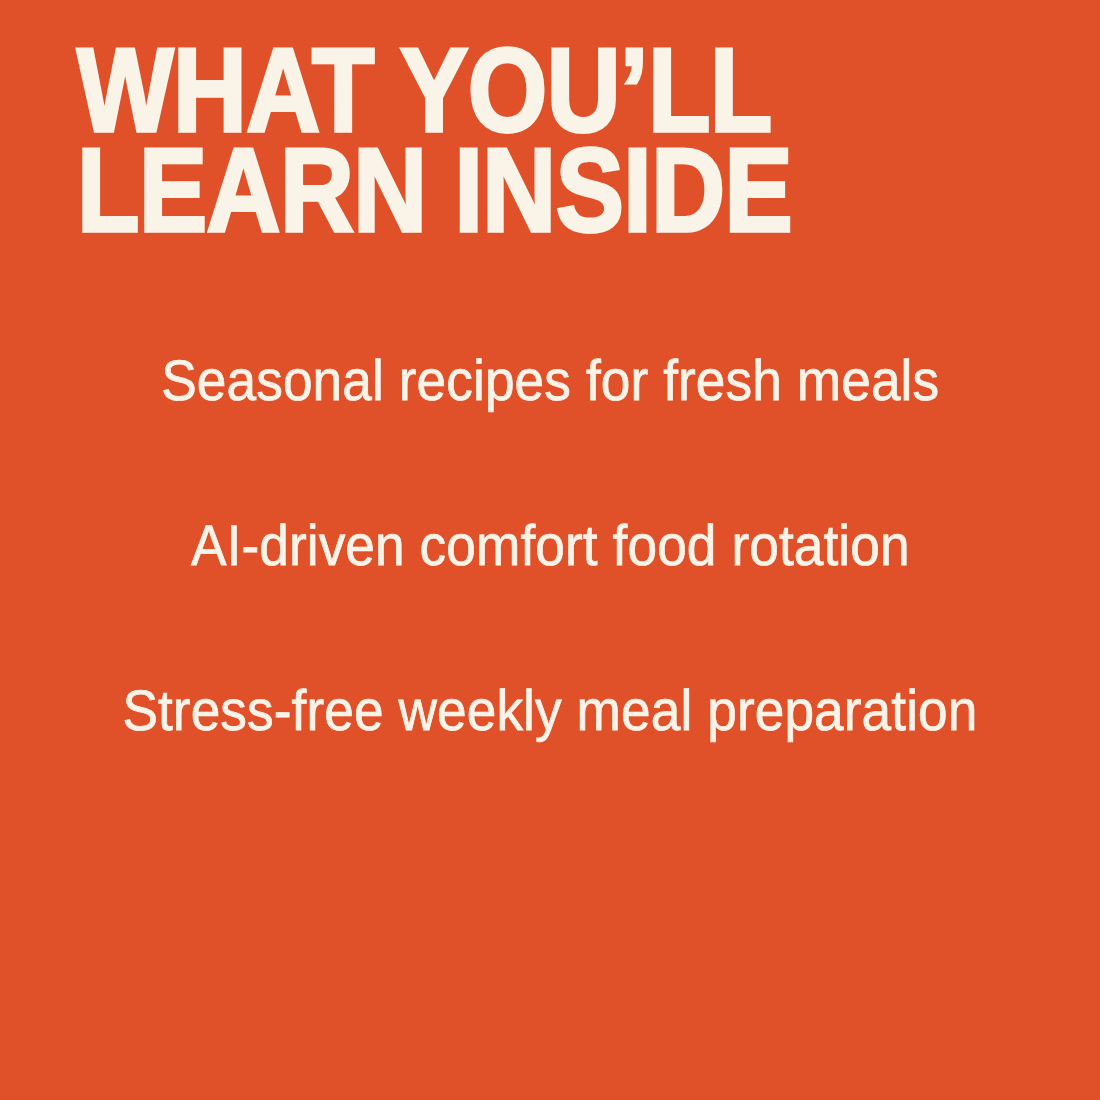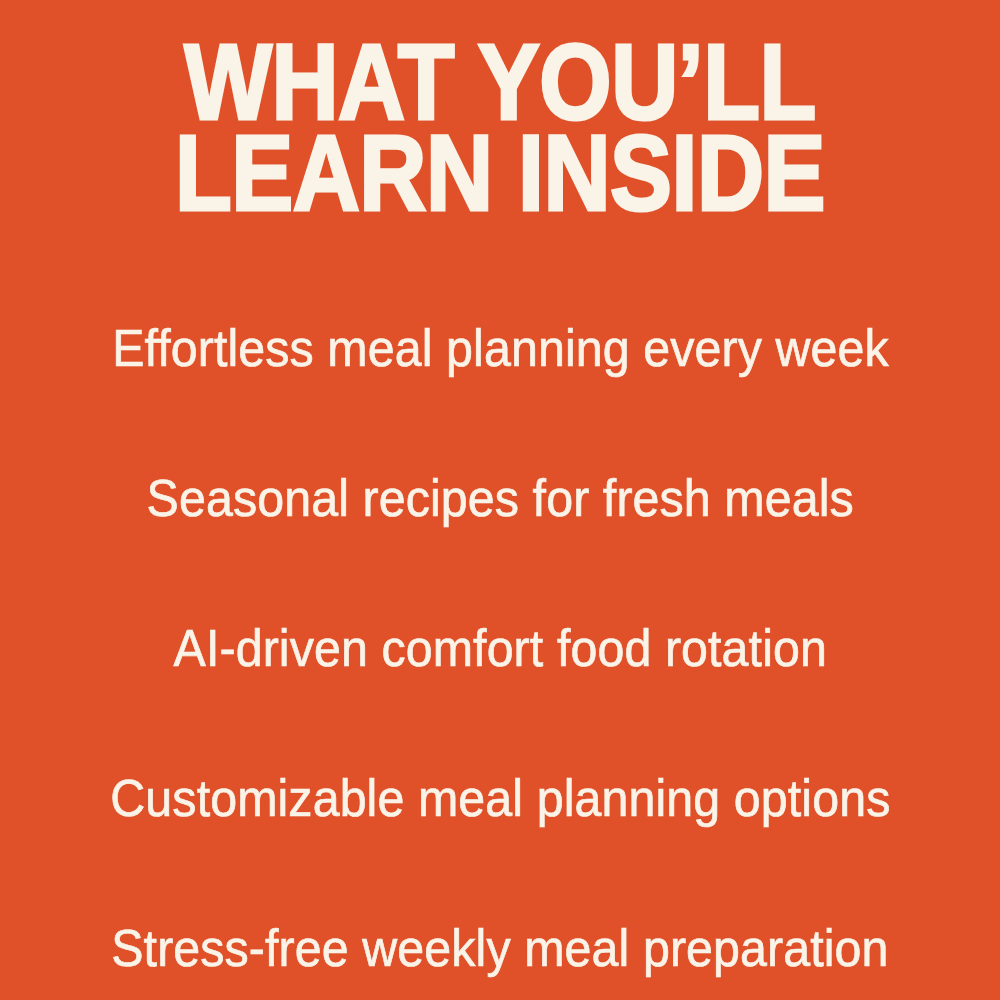--- a/index.html
+++ b/index.html
@@ -24,21 +24,21 @@
     box-sizing: border-box;
     -webkit-font-smoothing: antialiased;
   }
 
   
   .heading {
     position: absolute;
     left: 0;
     top: 36px;
     width: 1000px;
-    text-align: center;
+    text-align: left;
     color: #FAF3E8;
   }
 
   .heading-line {
     display: block;
     font-family: "Liberation Sans Narrow", "Liberation Sans", sans-serif;
     font-weight: 700;
     font-size: 108px;
     line-height: 91px;
     letter-spacing: -0.5px;
@@ -95,29 +95,23 @@
 
 <div id="poster" style="background: rgb(224, 81, 42); color: rgb(250, 243, 232);">
 
   <div class="heading">
     <span class="heading-line line1" style="color: rgb(250, 243, 232); -webkit-text-stroke-color: rgb(250, 243, 232);">WHAT YOU’LL</span>
     <span class="heading-line line2" style="color: rgb(250, 243, 232); -webkit-text-stroke-color: rgb(250, 243, 232);">LEARN INSIDE</span>
   </div>
 
   <ul class="benefits">
     <li class="benefit">
-      <span class="benefit-text" style="color: rgb(250, 243, 232); -webkit-text-stroke-color: rgb(250, 243, 232);">Effortless meal planning every week</span>
-    </li>
-    <li class="benefit">
       <span class="benefit-text" style="color: rgb(250, 243, 232); -webkit-text-stroke-color: rgb(250, 243, 232);">Seasonal recipes for fresh meals</span>
     </li>
     <li class="benefit">
       <span class="benefit-text" style="color: rgb(250, 243, 232); -webkit-text-stroke-color: rgb(250, 243, 232);">AI-driven comfort food rotation</span>
-    </li>
-    <li class="benefit">
-      <span class="benefit-text" style="color: rgb(250, 243, 232); -webkit-text-stroke-color: rgb(250, 243, 232);">Customizable meal planning options</span>
     </li>
     <li class="benefit">
       <span class="benefit-text" style="color: rgb(250, 243, 232); -webkit-text-stroke-color: rgb(250, 243, 232);">Stress-free weekly meal preparation</span>
     </li>
   </ul>
 
 </div>
 
 </body></html>

